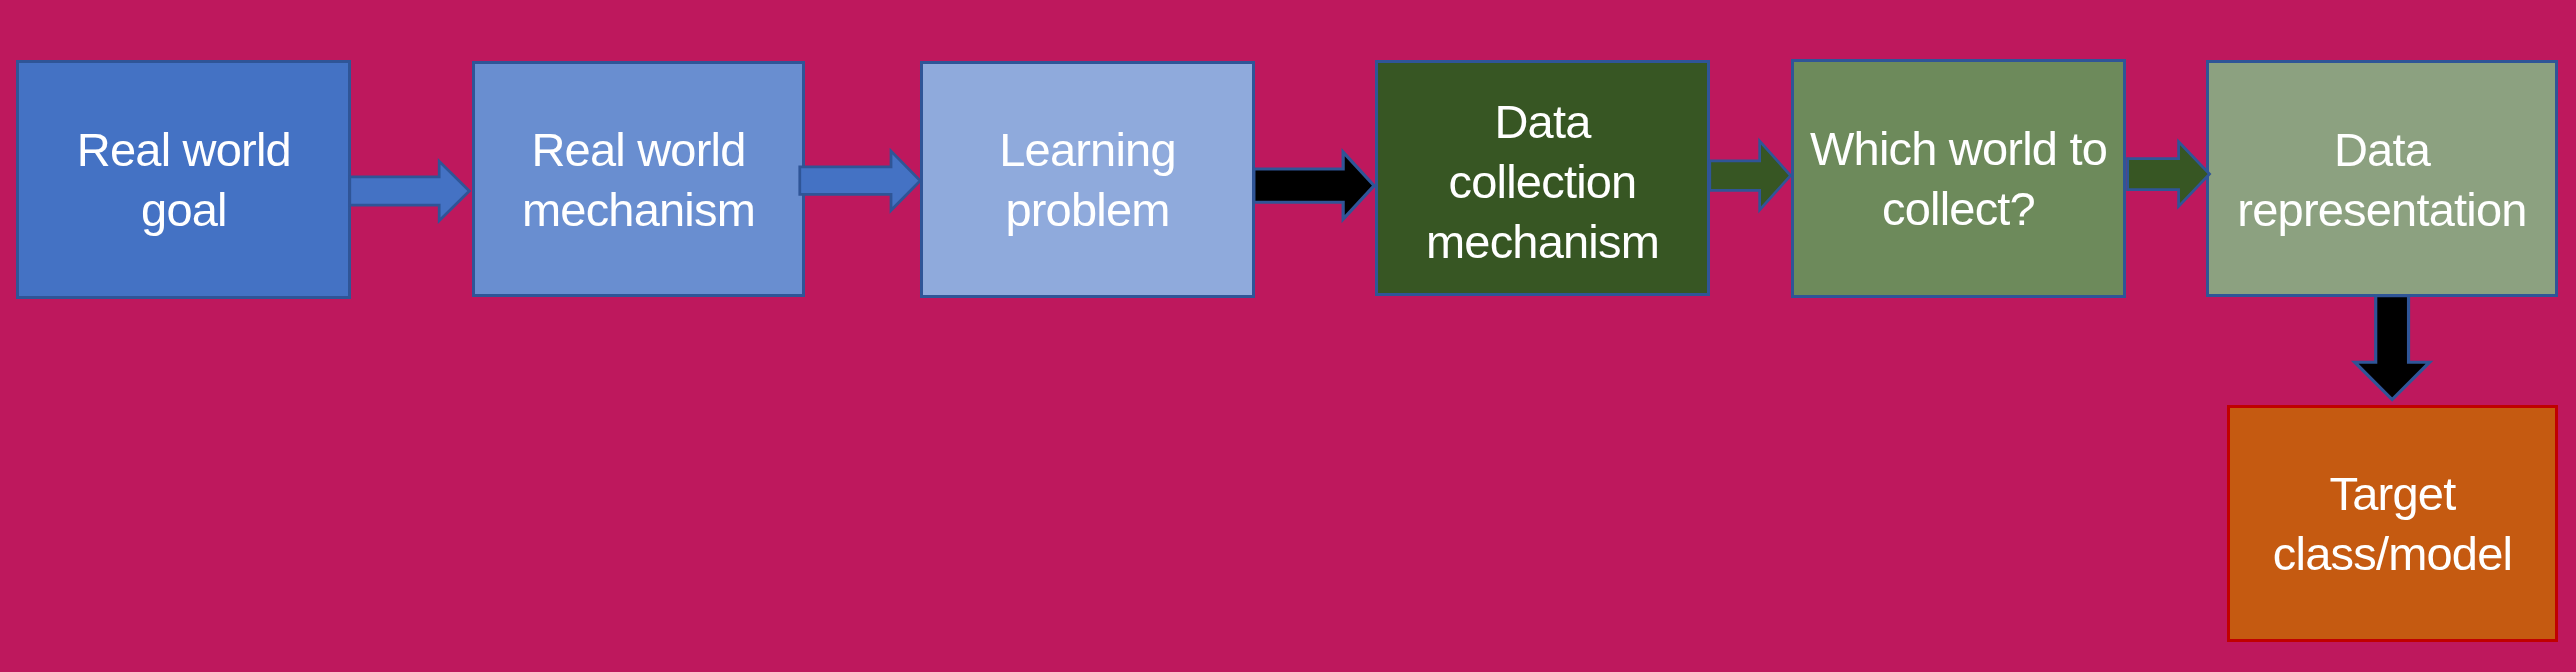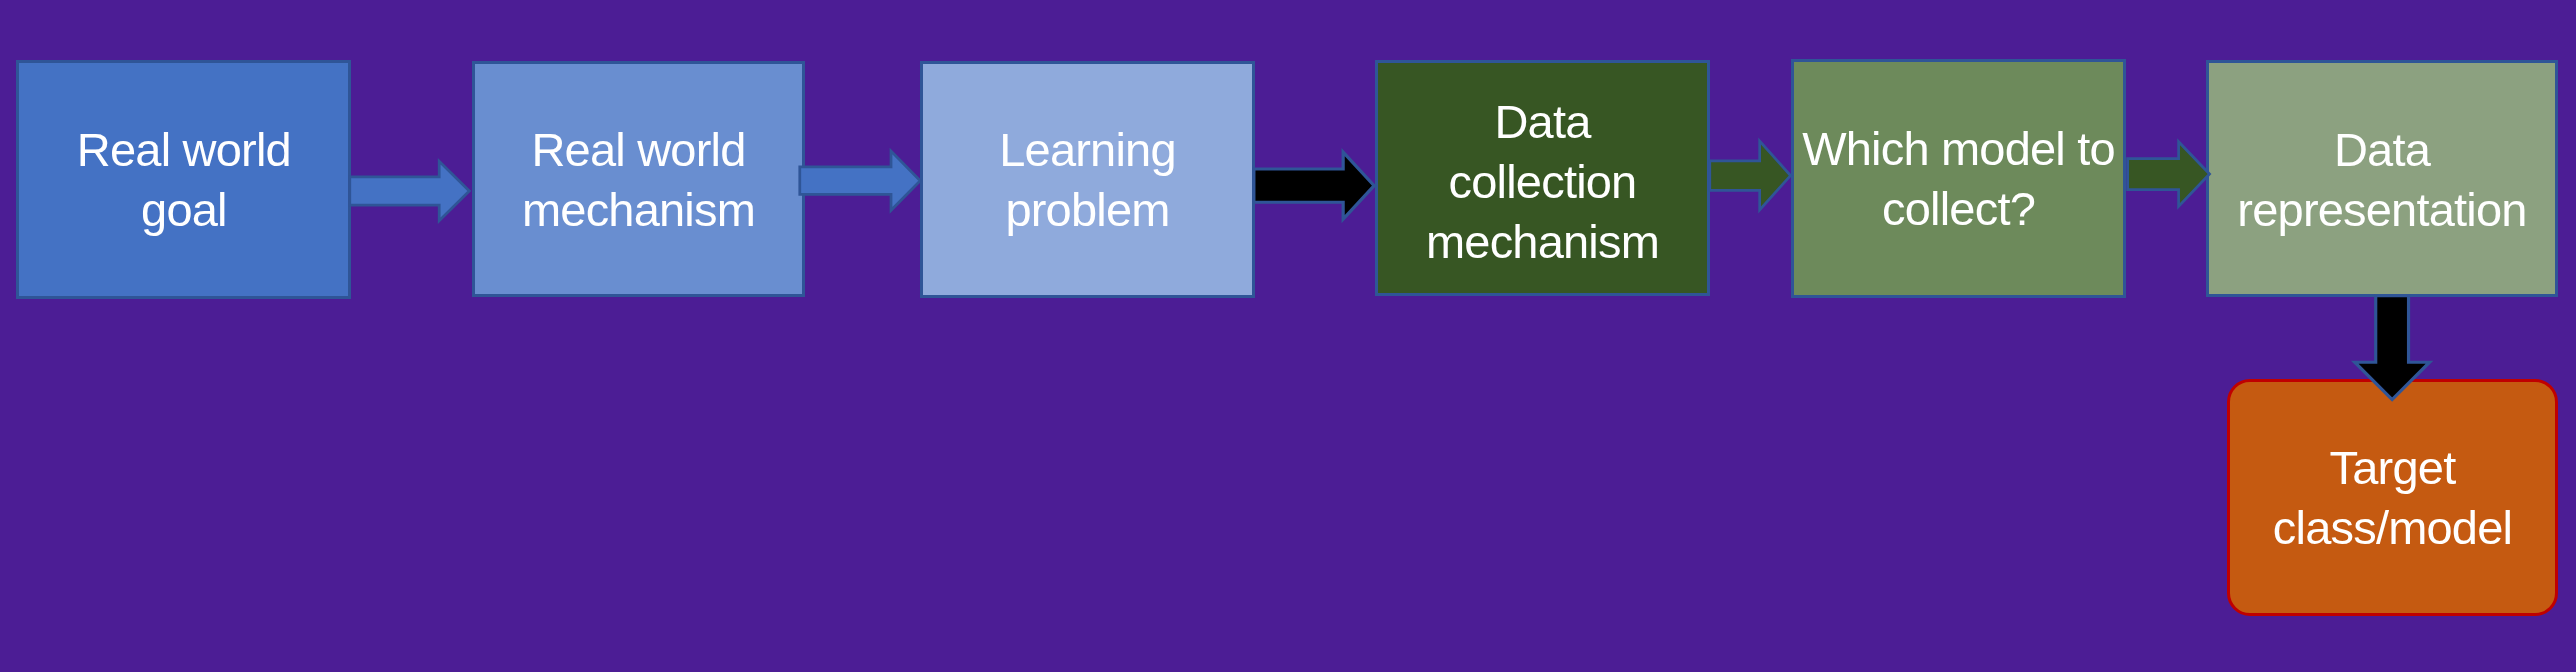--- a/index.html
+++ b/index.html
@@ -4,21 +4,21 @@
 <style>
   html, body {
     margin: 0;
     padding: 0;
     background: #ffffff;
   }
   #canvas {
     position: relative;
     width: 2576px;
     height: 673px;
-    background: #4c1d95;
+    background: #be185d;
     overflow: hidden;
     font-family: "Liberation Sans", sans-serif;
   }
   .node {
     position: absolute;
     box-sizing: border-box;
     border-style: solid;
     border-width: 3.2px;
     display: flex;
     align-items: center;
@@ -32,21 +32,21 @@
     line-height: 60px;
     letter-spacing: -0.8px;
   }
   
   #node-real-world-goal            { left: 16.4px;   top: 60px;  width: 335px; height: 239px; }
   #node-real-world-mechanism       { left: 472px;  top: 61px;  width: 333px; height: 236px; }
   #node-learning-problem           { left: 920px; top: 61px;  width: 335px; height: 237px; }
   #node-data-collection-mechanism  { left: 1375px; top: 60px;  width: 335px; height: 236px; }
   #node-which-data-to-collect      { left: 1791px; top: 59px;  width: 335px; height: 239px; }
   #node-data-representation        { left: 2206px; top: 60px;  width: 352px; height: 237px; }
-  #node-target-class-model         { left: 2227px; top: 379px; width: 331px; height: 237px; border-radius: 23px; }
+  #node-target-class-model         { left: 2227px; top: 405px; width: 331px; height: 237px; }
 
   #node-real-world-mechanism .label      { padding-top: 2.7px; }
   #node-learning-problem .label          { padding-top: 1.8px; }
   #node-data-collection-mechanism .label { padding-top: 7.3px; }
   #node-data-representation .label       { padding-top: 3.6px; }
 
   .connector {
     position: absolute;
     overflow: visible;
   }
@@ -77,21 +77,21 @@
 problem</div>
   </div>
 
   <div class="node" id="node-data-collection-mechanism" style="background-color: rgb(55, 86, 35); border-color: rgb(47, 85, 151);">
     <div class="label">Data
 collection
 mechanism</div>
   </div>
 
   <div class="node" id="node-which-data-to-collect" style="background-color: rgb(109, 138, 91); border-color: rgb(47, 85, 151);">
-    <div class="label">Which model to
+    <div class="label">Which world to
 collect?</div>
   </div>
 
   <div class="node" id="node-data-representation" style="background-color: rgb(140, 161, 128); border-color: rgb(47, 85, 151);">
     <div class="label">Data
 representation</div>
   </div>
 
   <div class="node" id="node-target-class-model" style="background-color: rgb(197, 90, 17); border-color: rgb(192, 0, 0);">
     <div class="label">Target

